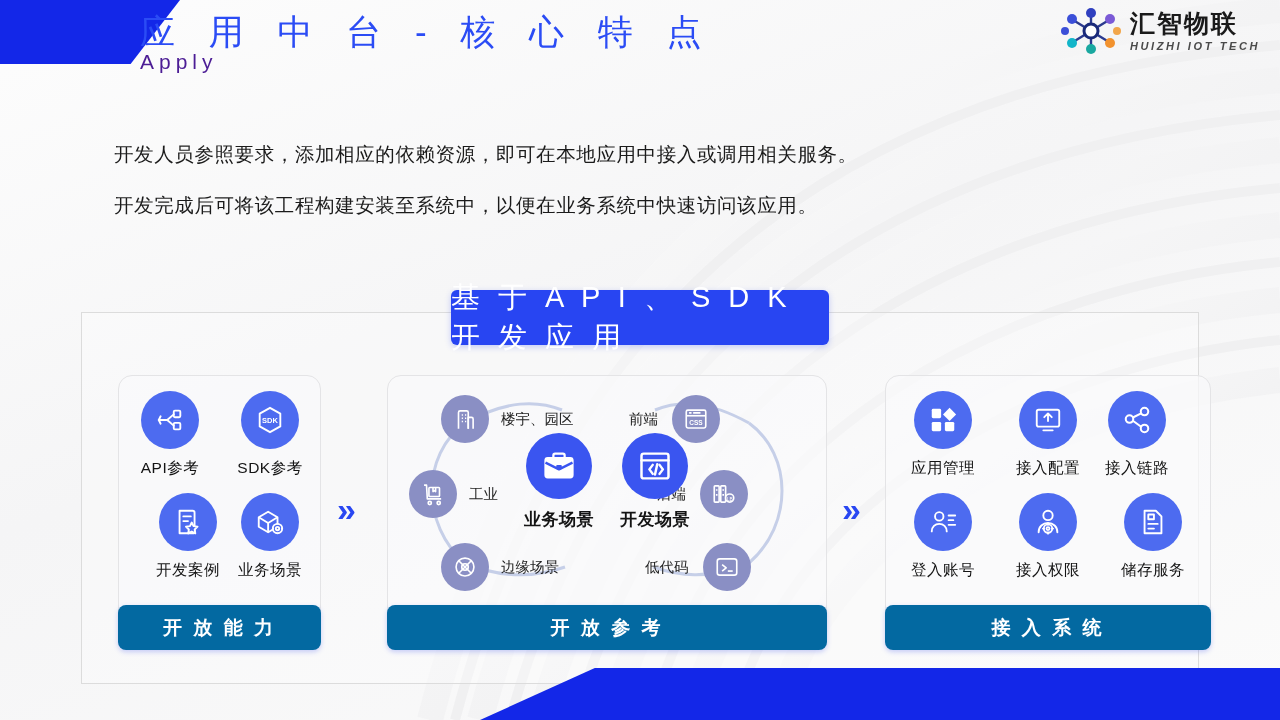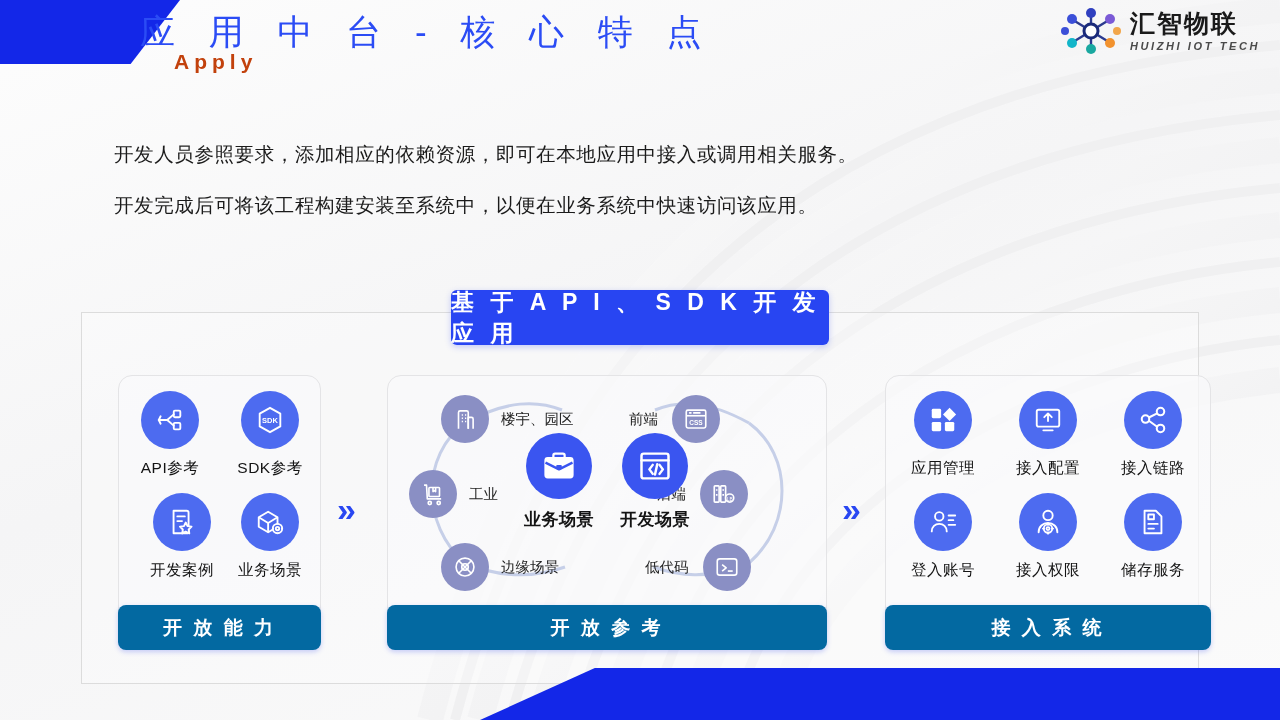--- a/index.html
+++ b/index.html
@@ -11,21 +11,21 @@
   
   #bg{position:absolute;inset:0;overflow:hidden;z-index:0;background:linear-gradient(160deg,#fdfdfd 0%,#f5f5f6 45%,#fbfbfb 100%);}
   #bg svg{position:absolute;left:0;top:0;}
 
   
   #header{position:absolute;left:0;top:0;width:1280px;height:72px;z-index:5;}
   #hdr-shape{position:absolute;left:-10px;top:0;width:190px;height:64px;background:#1327e8;
              clip-path:polygon(0 0,100% 0,74% 100%,0 100%);}
   #hdr-title{position:absolute;left:140px;top:8px;font-size:35px;font-weight:normal;color:#2b4cf5;
              letter-spacing:12px;line-height:48px;white-space:nowrap;}
-  #hdr-sub{position:absolute;left:174px;top:50px;font-size:21px;color:#c2410c;letter-spacing:5px;font-weight:700;}
+  #hdr-sub{position:absolute;left:140px;top:50px;font-size:21px;color:#4c1d95;letter-spacing:5px;font-weight:400;}
 
   
   #logo{position:absolute;right:20px;top:8px;display:flex;align-items:center;gap:8px;}
   #logo-mark{width:62px;height:46px;}
   #logo-txt{display:flex;flex-direction:column;line-height:1;}
   #logo-cn{font-size:25px;font-weight:bold;color:#1a1a1a;letter-spacing:2px;}
   #logo-en{font-size:11px;color:#4a4a4a;letter-spacing:2.6px;font-style:italic;font-weight:bold;margin-top:5px;}
 
   
   .para{position:absolute;left:114px;font-size:19.5px;color:#1b1b1b;letter-spacing:.6px;z-index:4;white-space:nowrap;}
@@ -33,21 +33,21 @@
   #para2{top:192px;}
 
   
   #outer{position:absolute;left:81px;top:312px;width:1118px;height:372px;
          border:1px solid #dcdcdc;background:rgba(255,255,255,.28);z-index:2;box-sizing:border-box;}
 
   
   #headline{position:absolute;left:451px;top:290px;width:378px;height:55px;background:#2845f2;border-radius:6px;
             display:flex;align-items:center;justify-content:center;z-index:6;
             box-shadow:0 2px 6px rgba(40,69,242,.25);}
-  #headline span{color:#fff;font-size:23px;font-weight:bold;letter-spacing:5px;}
+  #headline span{color:#fff;font-size:29px;font-weight:normal;letter-spacing:5px;}
 
   
   .panel{position:absolute;z-index:4;box-sizing:border-box;}
   .panel-card{position:absolute;left:0;top:0;right:0;bottom:0;
               border:1px solid #e4e4e6;border-radius:14px;background:rgba(250,250,251,.72);}
   .panel-btn{position:absolute;left:0;bottom:0;width:100%;height:45px;background:#0369a1;border-radius:8px;
              display:flex;align-items:center;justify-content:center;color:#fff;font-size:19px;font-weight:bold;
              letter-spacing:3px;box-shadow:0 2px 5px rgba(63,87,240,.28);box-sizing:border-box;}
 
   #panel-left{left:118px;top:375px;width:203px;height:275px;}
@@ -170,21 +170,21 @@
   <div class="tile" style="left:104px;top:16px;">
     <div class="circ">
       <svg class="ic" viewBox="0 0 32 32" fill="none" stroke="#fff" stroke-width="2" stroke-linejoin="round">
         <path d="M16 3l11 6.2v13.6L16 29 5 22.8V9.2z"></path>
         <text x="16" y="19.5" font-size="8" font-family="Liberation Sans, sans-serif" font-weight="bold" fill="#fff" stroke="none" text-anchor="middle">SDK</text>
       </svg>
     </div>
     <div class="tile-lbl">SDK参考</div>
   </div>
 
-  <div class="tile" style="left:16px;top:118px;">
+  <div class="tile" style="left:22px;top:118px;">
     <div class="circ">
       <svg class="ic" viewBox="0 0 32 32" fill="none" stroke="#fff" stroke-width="2" stroke-linecap="round" stroke-linejoin="round">
         <path d="M7 4h14a2 2 0 012 2v20a2 2 0 01-2 2H7z"></path>
         <path d="M11 10h8M11 15h5"></path>
         <path d="M20 16.5l1.9 3.9 4.3.6-3.1 3 .7 4.2-3.8-2-3.8 2 .7-4.2-3.1-3 4.3-.6z" fill="#4d6bf0"></path>
       </svg>
     </div>
     <div class="tile-lbl">开发案例</div>
   </div>
 
@@ -338,21 +338,21 @@
     <div class="circ">
       <svg class="ic" viewBox="0 0 32 32" fill="none" stroke="#fff" stroke-width="2" stroke-linejoin="round" stroke-linecap="round">
         <rect x="4" y="5" width="24" height="18" rx="2"></rect>
           <path d="M11 27h10"></path>
         <path d="M16 9v8M16 9l-4 4M16 9l4 4"></path>
       </svg>
     </div>
     <div class="tile-lbl">接入配置</div>
   </div>
 
-  <div class="tile" style="left:220px;top:16px;">
+  <div class="tile" style="left:204px;top:16px;">
     <div class="circ">
       <svg class="ic" viewBox="0 0 32 32" fill="none" stroke="#fff" stroke-width="2.2">
         <circle cx="24" cy="7" r="4"></circle>
           <circle cx="8" cy="15" r="4"></circle>
           <circle cx="24" cy="25" r="4"></circle>
         <path d="M11.6 13.3L20.4 8.9M11.6 16.8L20.4 23.2"></path>
       </svg>
     </div>
     <div class="tile-lbl">接入链路</div>
   </div>

